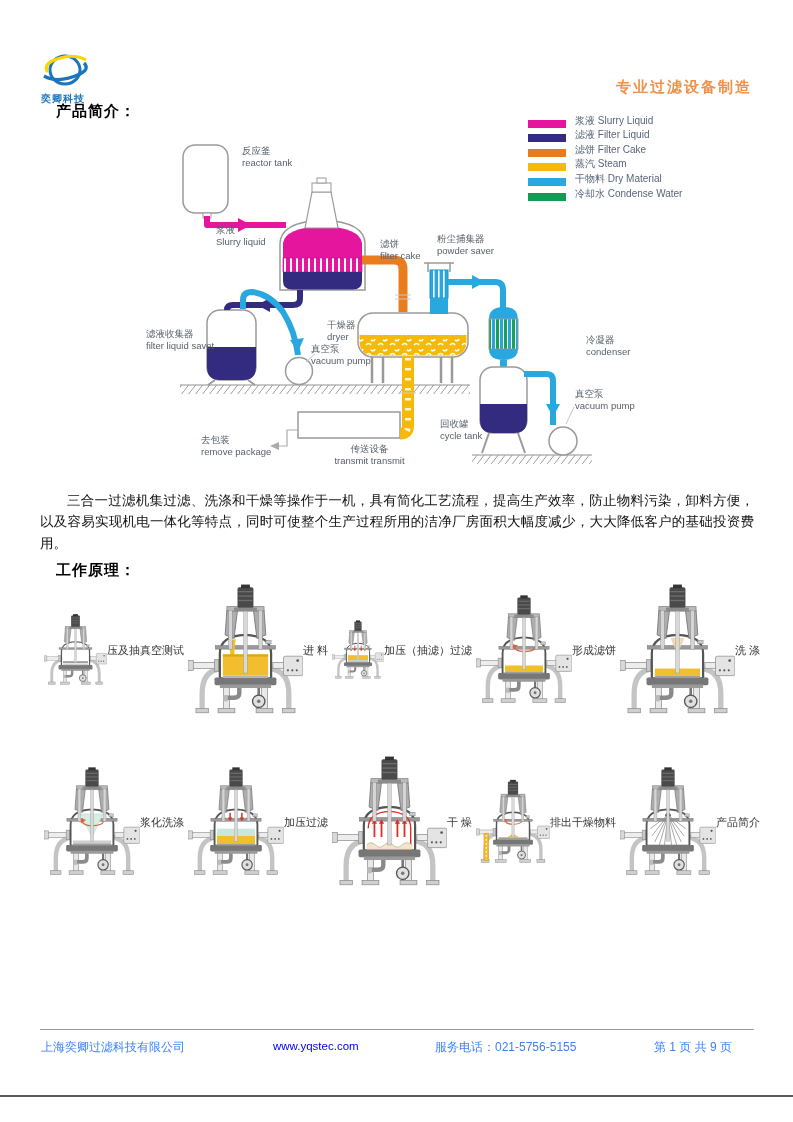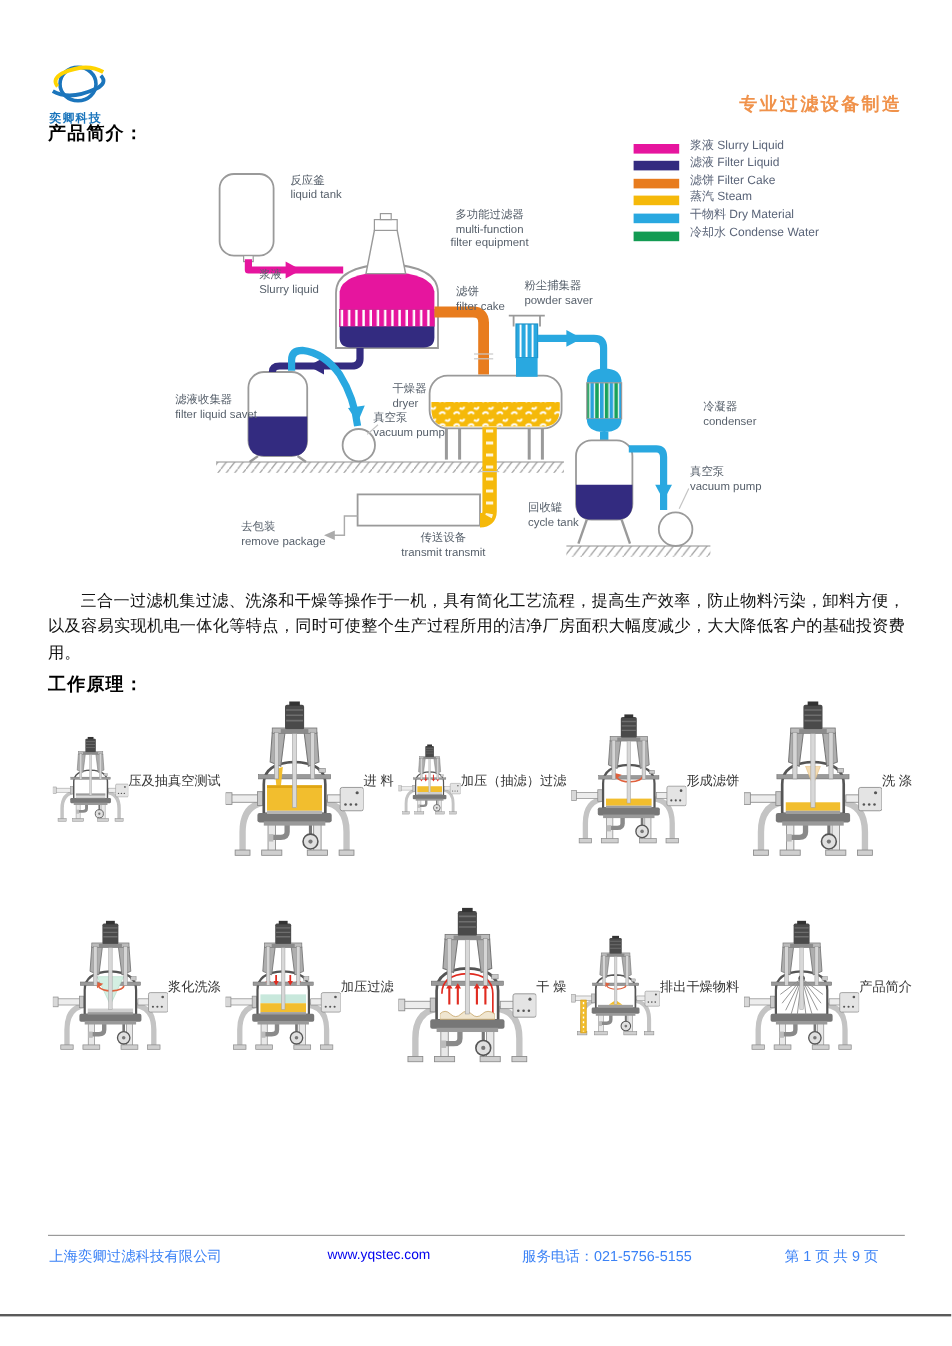--- a/index.html
+++ b/index.html
@@ -1,19 +1,19 @@
 <!DOCTYPE html>
 <html><head>
 <meta charset="utf-8">
 <style>
   html,body{margin:0;padding:0;background:#ffffff;}
   #page{position:relative;width:793px;height:1122px;background:#fff;margin:0 auto;overflow:hidden;
         font-family:"Liberation Sans","DejaVu Sans",sans-serif;color:#000;}
   .abs{position:absolute;}
-  .h-title{position:absolute;font-size:15px;font-weight:bold;color:#000;letter-spacing:1px;}
+  .h-title{position:absolute;font-size:15px;font-weight:bold;color:#000;letter-spacing:1px;margin-left:16px;}
   .slogan{position:absolute;top:78px;right:41px;font-size:15px;font-weight:bold;color:#F0924B;letter-spacing:2px;}
   .brand-text{position:absolute;left:41px;top:92px;font-size:10px;font-weight:bold;color:#1B75BC;letter-spacing:1px;}
   .para{position:absolute;left:40px;top:476px;width:714px;font-size:13.5px;line-height:1.62;color:#111;
         text-indent:2em;text-align:justify;}
   
   #diagram{position:absolute;left:100px;top:112px;width:660px;height:362px;}
   .legend{position:absolute;left:428px;top:1px;}
   .lrow{display:flex;align-items:flex-end;height:14.6px;}
   .lsw{width:38px;height:8px;margin-right:9px;flex:none;}
   .llab{font-size:10px;color:#5A6478;white-space:nowrap;}
@@ -211,30 +211,25 @@
 
       <g>
         <path d="M198,318 L187,318 L187,334 L177,334" fill="none" stroke="#ababab" stroke-width="1.2"></path>
         <polygon points="179,330 179,338 170,334" fill="#ababab"></polygon>
       </g>
     </svg>
 
     
     <div class="dl" style="left:142px;top:33px">
       <span>反应釜</span>
-        <span>liquid tank</span>
+        <span>reactor tank</span>
       </div>
     <div class="dl" style="left:116px;top:112px">
       <span>浆液</span>
         <span>Slurry liquid</span>
-      </div>
-    <div class="dl center" style="left:253px;top:62px;width:110px">
-      <span>多功能过滤器</span>
-        <span>multi-function</span>
-        <span>filter equipment</span>
       </div>
     <div class="dl" style="left:280px;top:126px">
       <span>滤饼</span>
         <span>filter cake</span>
       </div>
     <div class="dl" style="left:337px;top:121px">
       <span>粉尘捕集器</span>
         <span>powder saver</span>
       </div>
     <div class="dl" style="left:227px;top:207px">

